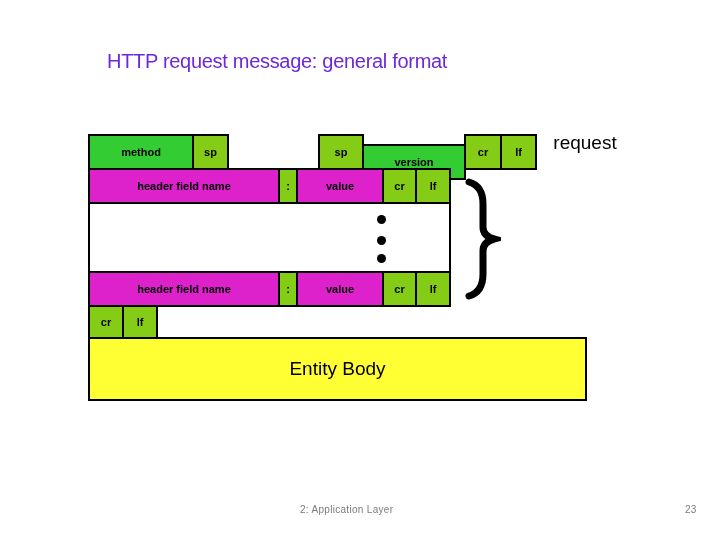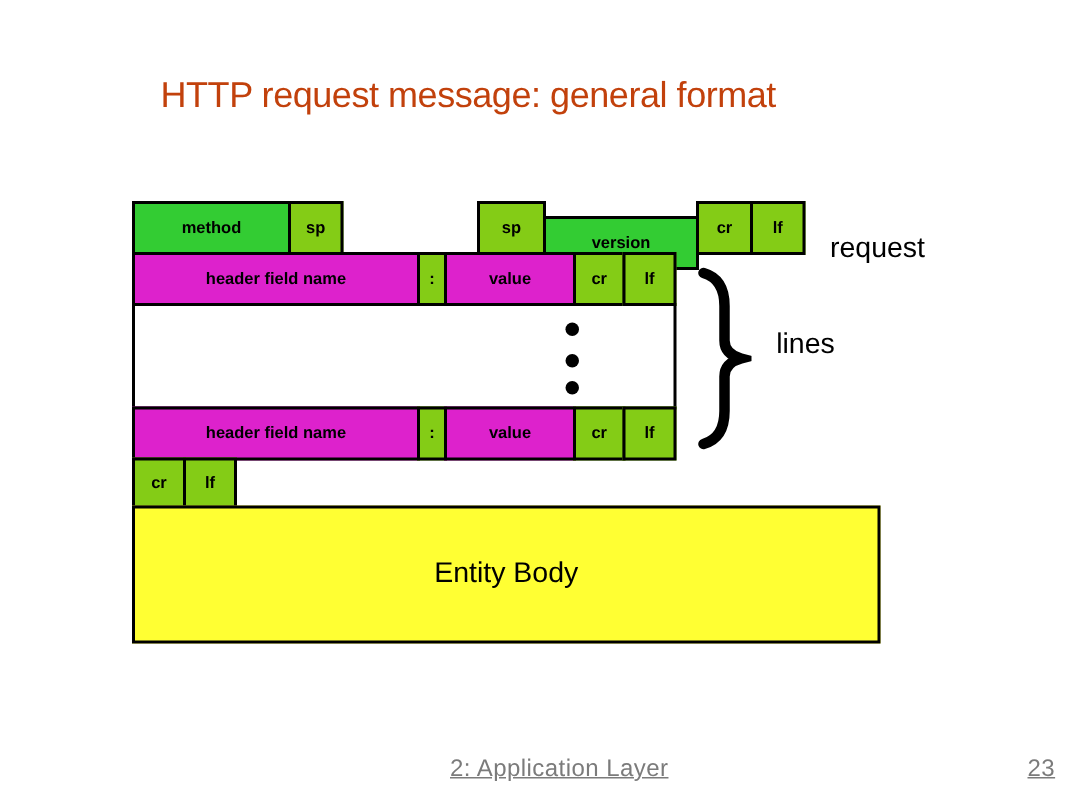--- a/index.html
+++ b/index.html
@@ -2,57 +2,56 @@
 <html style="--green: #33cc33; --magenta: #dd22cc; --yellow: #ffff33; --gray: #7b7b7b;"><head>
 <meta charset="utf-8">
 <style>
   html,body{margin:0;padding:0;background:#fff;}
   .slide{
     position:relative;width:720px;height:540px;background:#ffffff;
     font-family:"Liberation Sans",sans-serif;overflow:hidden;
   }
   .title{
     position:absolute;left:107px;top:50px;width:560px;
-    font-size:24px;letter-spacing:-0.3px;color:#c2410c;
+    font-size:20px;letter-spacing:-0.3px;color:#6d28d9;
     font-family:"Liberation Sans",sans-serif;
   }
   .cell{
     position:absolute;box-sizing:border-box;border:2px solid #000;
     display:flex;align-items:center;justify-content:center;
     font-size:11px;color:#000;white-space:nowrap;font-weight:bold;
   }
   .cell.g{background:var(--green,#33cc33);}
   .cell.m{background:var(--magenta,#dd22cc);text-align:center;}
   .cell.w{background:#84cc16;}
   .dotsbox{
     position:absolute;left:88px;top:202px;width:363px;height:71px;
     box-sizing:border-box;border:2px solid #000;background:#fff;
   }
   .dot{
     position:absolute;width:9px;height:9px;border-radius:50%;
     background:#000;left:287px;
   }
   .entity{
-    position:absolute;left:88px;top:337px;width:499px;height:92px;
+    position:absolute;left:88px;top:337px;width:499px;height:64px;
     box-sizing:border-box;border:2px solid #000;
     background:var(--yellow,#ffff33);
     display:flex;align-items:center;justify-content:center;
     font-size:19px;color:#000;
   }
   .caption{
     position:absolute;text-align:center;color:#000;
     font-size:19px;line-height:23px;
   }
-  .caption.request{left:540px;top:131px;width:90px;margin-top:23px;}
+  .caption.request{left:540px;top:131px;width:90px;}
   .caption.headerlines{left:498px;top:218px;width:78px;}
   .brace{position:absolute;left:463px;top:178px;}
   .footer-text{
-    position:absolute;top:504px;font-size:16px;letter-spacing:0.3px;
+    position:absolute;top:504px;font-size:10px;letter-spacing:0.3px;
     color:var(--gray,#7b7b7b);
-    text-decoration:underline;
   }
   .footer-center{left:300px;}
   .footer-page{left:685px;}
 </style>
 </head>
 <body>
 
 <div class="slide">
 
   <div class="title">HTTP request message: general format</div>
@@ -91,19 +90,18 @@
 
   <div class="caption request">
     <div>request</div>
   </div>
 
   <svg class="brace" width="38" height="122" viewBox="0 0 38 122">
     <path d="M6 4 Q20 8 20 26 L20 49 Q20 58 31 61 Q20 64 20 73 L20 96 Q20 114 6 118" fill="none" stroke="#000" stroke-width="7" stroke-linecap="round"></path>
   </svg>
 
   <div class="caption headerlines">
-    <div>lines</div>
   </div>
 
   <div class="footer-text footer-center">2: Application Layer</div>
   <div class="footer-text footer-page">23</div>
 
 </div>
 
 </body></html>

